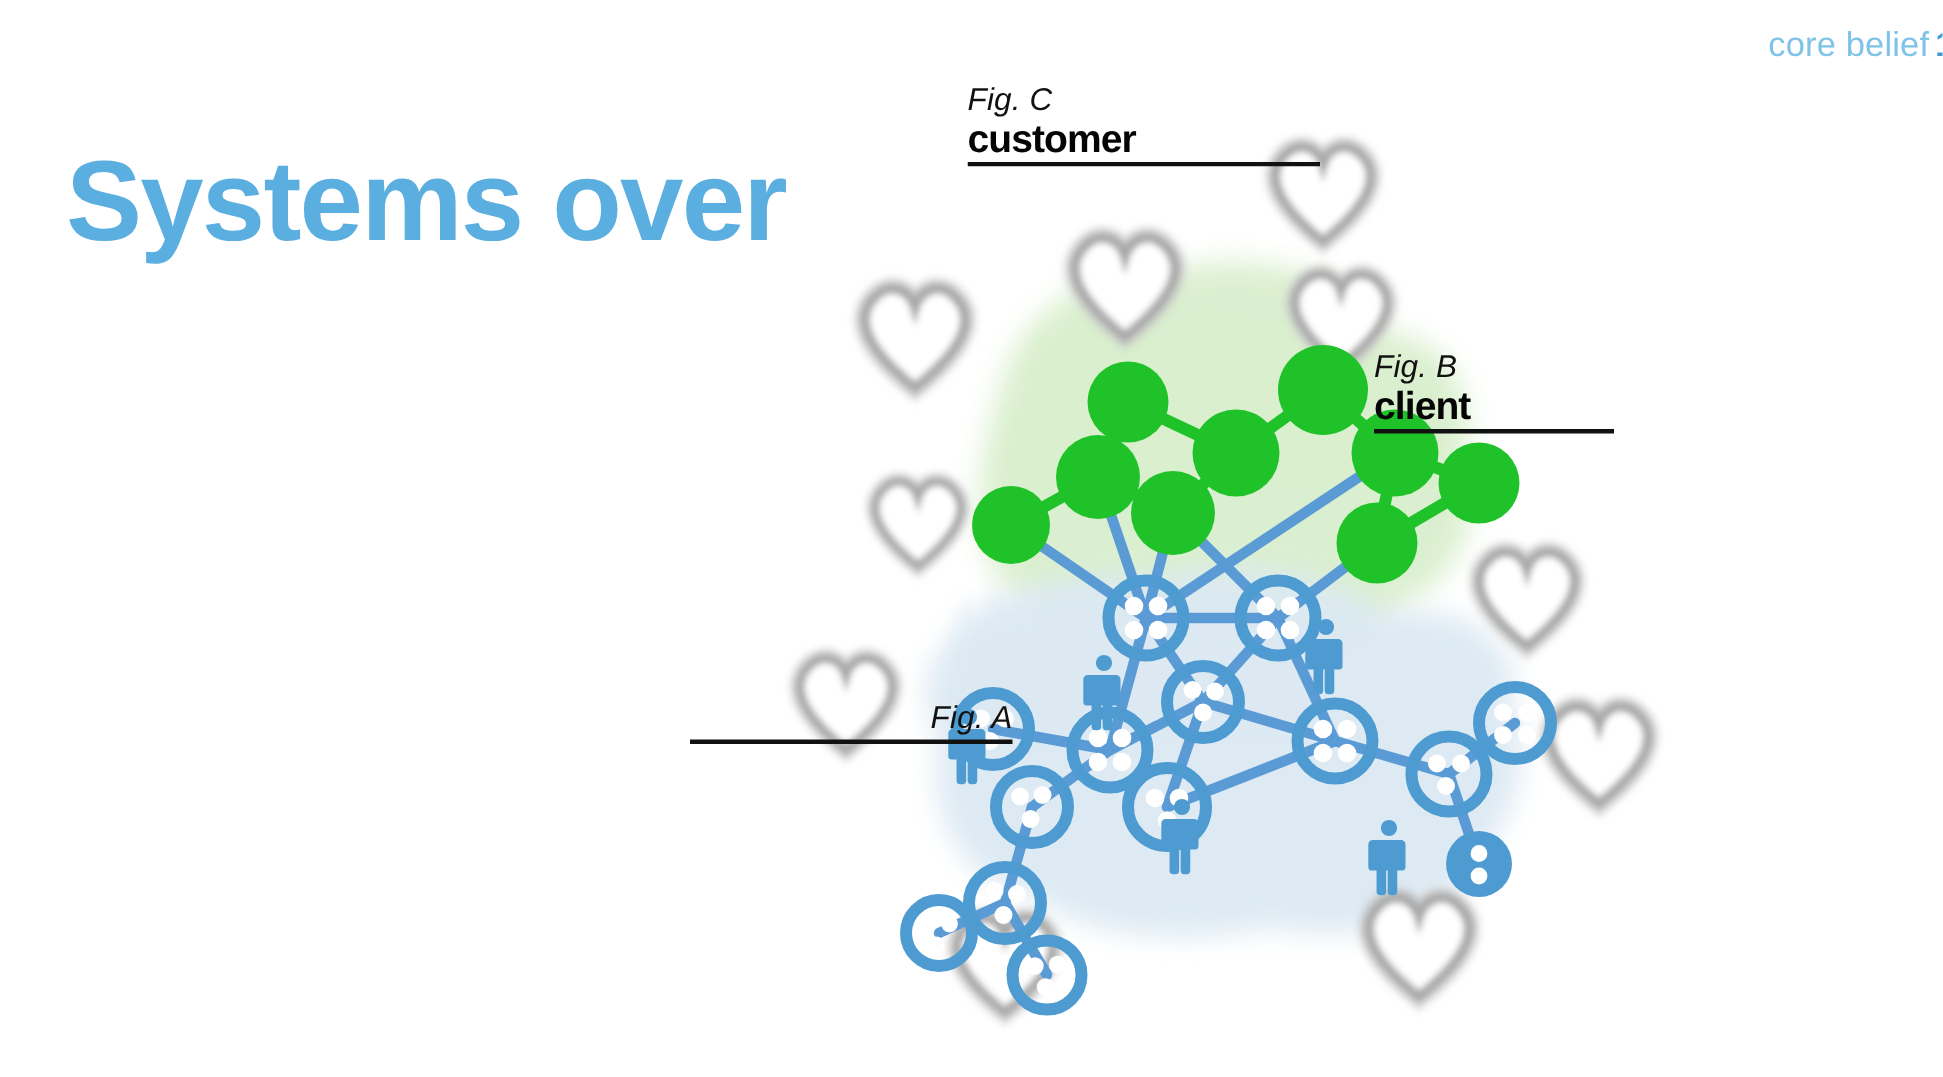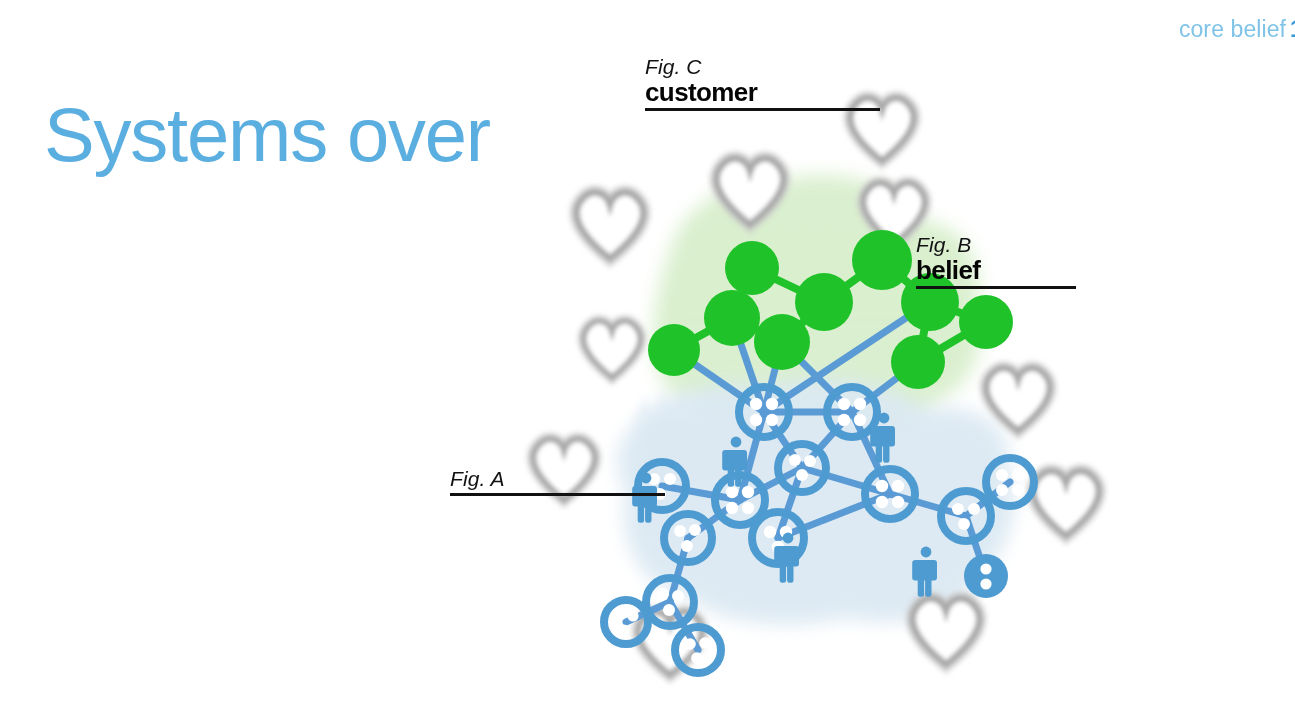--- a/index.html
+++ b/index.html
@@ -32,21 +32,21 @@
     margin-left:4px;
   }
 
   
   .headline{
     position:absolute;
     left:44px; top:46px;
     width:580px;
     font-size:76px;
     line-height:0.99;
-    font-weight:normal;
+    font-weight:bold;
     color:#5BAEE0;
     letter-spacing:-1.2px;
   }
   .headline .l2{display:block;}
 
   
   .fig{position:absolute;}
   .fig .fig-no{
     font-style:italic;
     font-size:21px;
@@ -68,21 +68,21 @@
     margin-top:2px;
   }
   .fig.right{text-align:left;}
 
   #fig-c{left:645px; top:56px; width:240px;}
   #fig-c .rule{width:235px;}
 
   #fig-b{left:916px; top:234px; width:160px;}
   #fig-b .rule{width:160px;}
 
-  #fig-a{left:450px; top:468px; width:215px;}
+  #fig-a{left:460px; top:468px; width:215px;text-align:right;}
   #fig-a .rule{width:215px;}
 
   
   #art{
     position:absolute;
     left:430px; top:30px;
     width:720px; height:680px;
   }
   #art svg{display:block;width:100%;height:100%;}
 </style>
@@ -315,21 +315,21 @@
   </div>
 
   <div class="fig" id="fig-c">
     <div class="fig-no">Fig. C</div>
     <div class="fig-name">customer</div>
     <div class="rule"></div>
   </div>
 
   <div class="fig right" id="fig-b">
     <div class="fig-no">Fig. B</div>
-    <div class="fig-name">belief</div>
+    <div class="fig-name">client</div>
     <div class="rule"></div>
   </div>
 
   <div class="fig" id="fig-a">
     <div class="fig-no">Fig. A</div>
     <div class="rule"></div>
   </div>
 
 </div>
 

